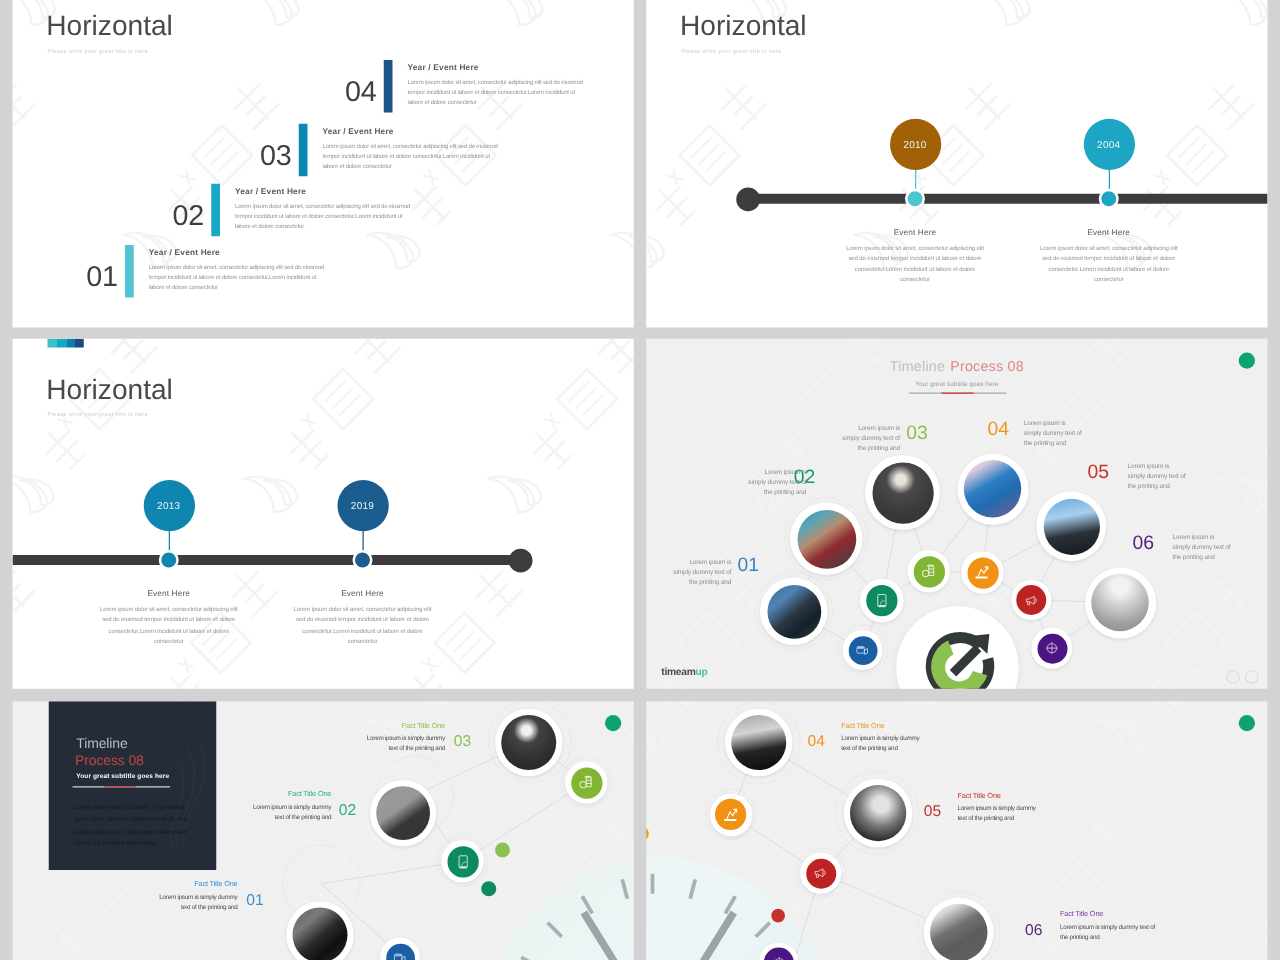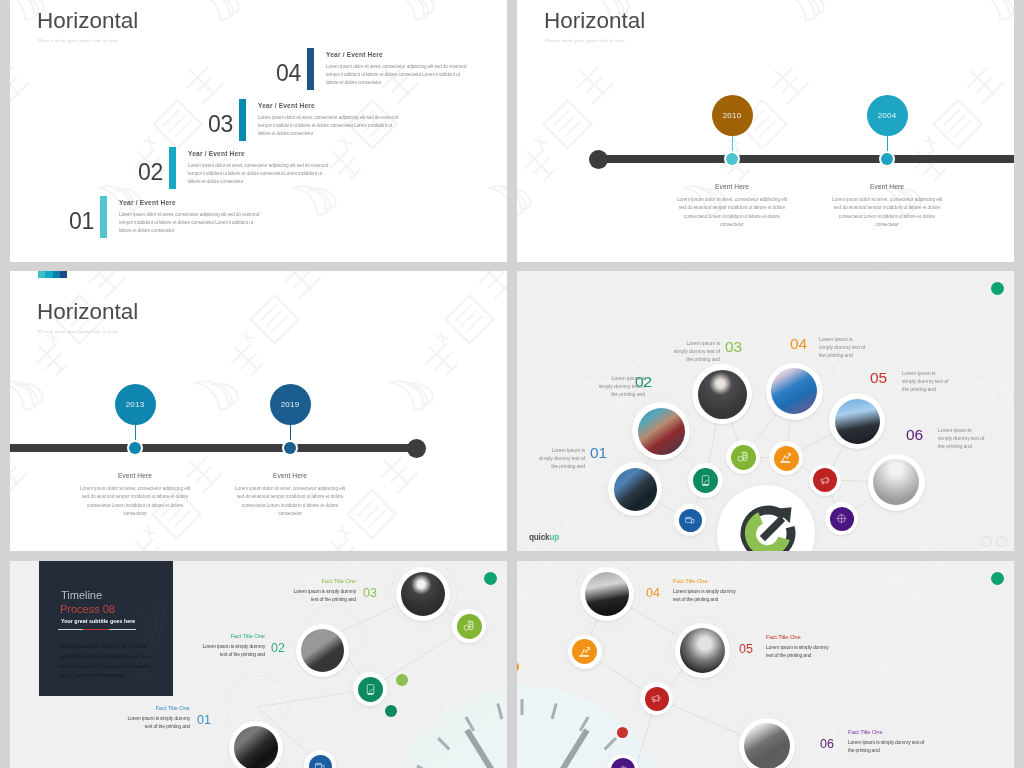--- a/index.html
+++ b/index.html
@@ -608,20 +608,27 @@
         <path d="M308,209 L324,247"></path>
         <path d="M118,218 L144,160"></path>
       </g>
       <g stroke="#dcdcdc" stroke-width="0.7" fill="none" stroke-dasharray="1.3 1.6">
         <circle cx="144" cy="160" r="33"></circle>
         <circle cx="118" cy="218" r="31"></circle>
         <circle cx="173" cy="249" r="20"></circle>
       </g>
     </svg>
 
+    <div class="hdr" style="top:12.5px;">
+      <span class="t1">Timeline</span><span style="display:inline-block;width:4px"></span><span class="t2">Process 08</span>
+      <div class="sub">Your great subtitle  goes here</div>
+      <div class="rule">
+          <b></b>
+        </div>
+    </div>
 
     <div class="netlab" style="left:20px;top:176px;text-align:right;">Lorem ipsum is simply dummy text of the printing and</div>
     <div class="netnum" style="left:73px;top:174px;color:#3d82c4;">01</div>
 
     <div class="netlab" style="left:80px;top:104px;text-align:right;">Lorem ipsum is simply dummy text of the printing and</div>
     <div class="netnum" style="left:118px;top:103px;color:#17996b;">02</div>
 
     <div class="netlab" style="left:155px;top:69px;text-align:right;">Lorem ipsum is simply dummy text of the printing and</div>
     <div class="netnum" style="left:208px;top:68px;color:#8cc152;">03</div>
 
@@ -715,21 +722,21 @@
       <div class="ic" style="width:24px;height:24px;background:#4b1582;">
         <svg width="13" height="13" viewBox="0 0 24 24" fill="none" stroke="#b89ad0" stroke-width="1.5">
             <circle cx="12" cy="12" r="7"></circle>
             <path d="M12 3v18M3 12h18"></path>
           </svg>
       </div>
     </div>
 
     <div class="corner-badge" style="left:474px;top:11px;"></div>
     <div class="brand" style="left:12px;top:262px;">
-      <span class="bt"><span>quick</span><i>up</i></span>
+      <span class="bt"><span>timeam</span><i>up</i></span>
     </div>
     <div class="navs" style="left:464px;top:265px;">
       <span></span>
       <span></span>
     </div>
   </div>
 
   <div class="slide s5">
     <svg class="wmk" width="497" height="207" viewBox="10 561 497 207" style="left:0;top:0;">
         <g class="wmg">

